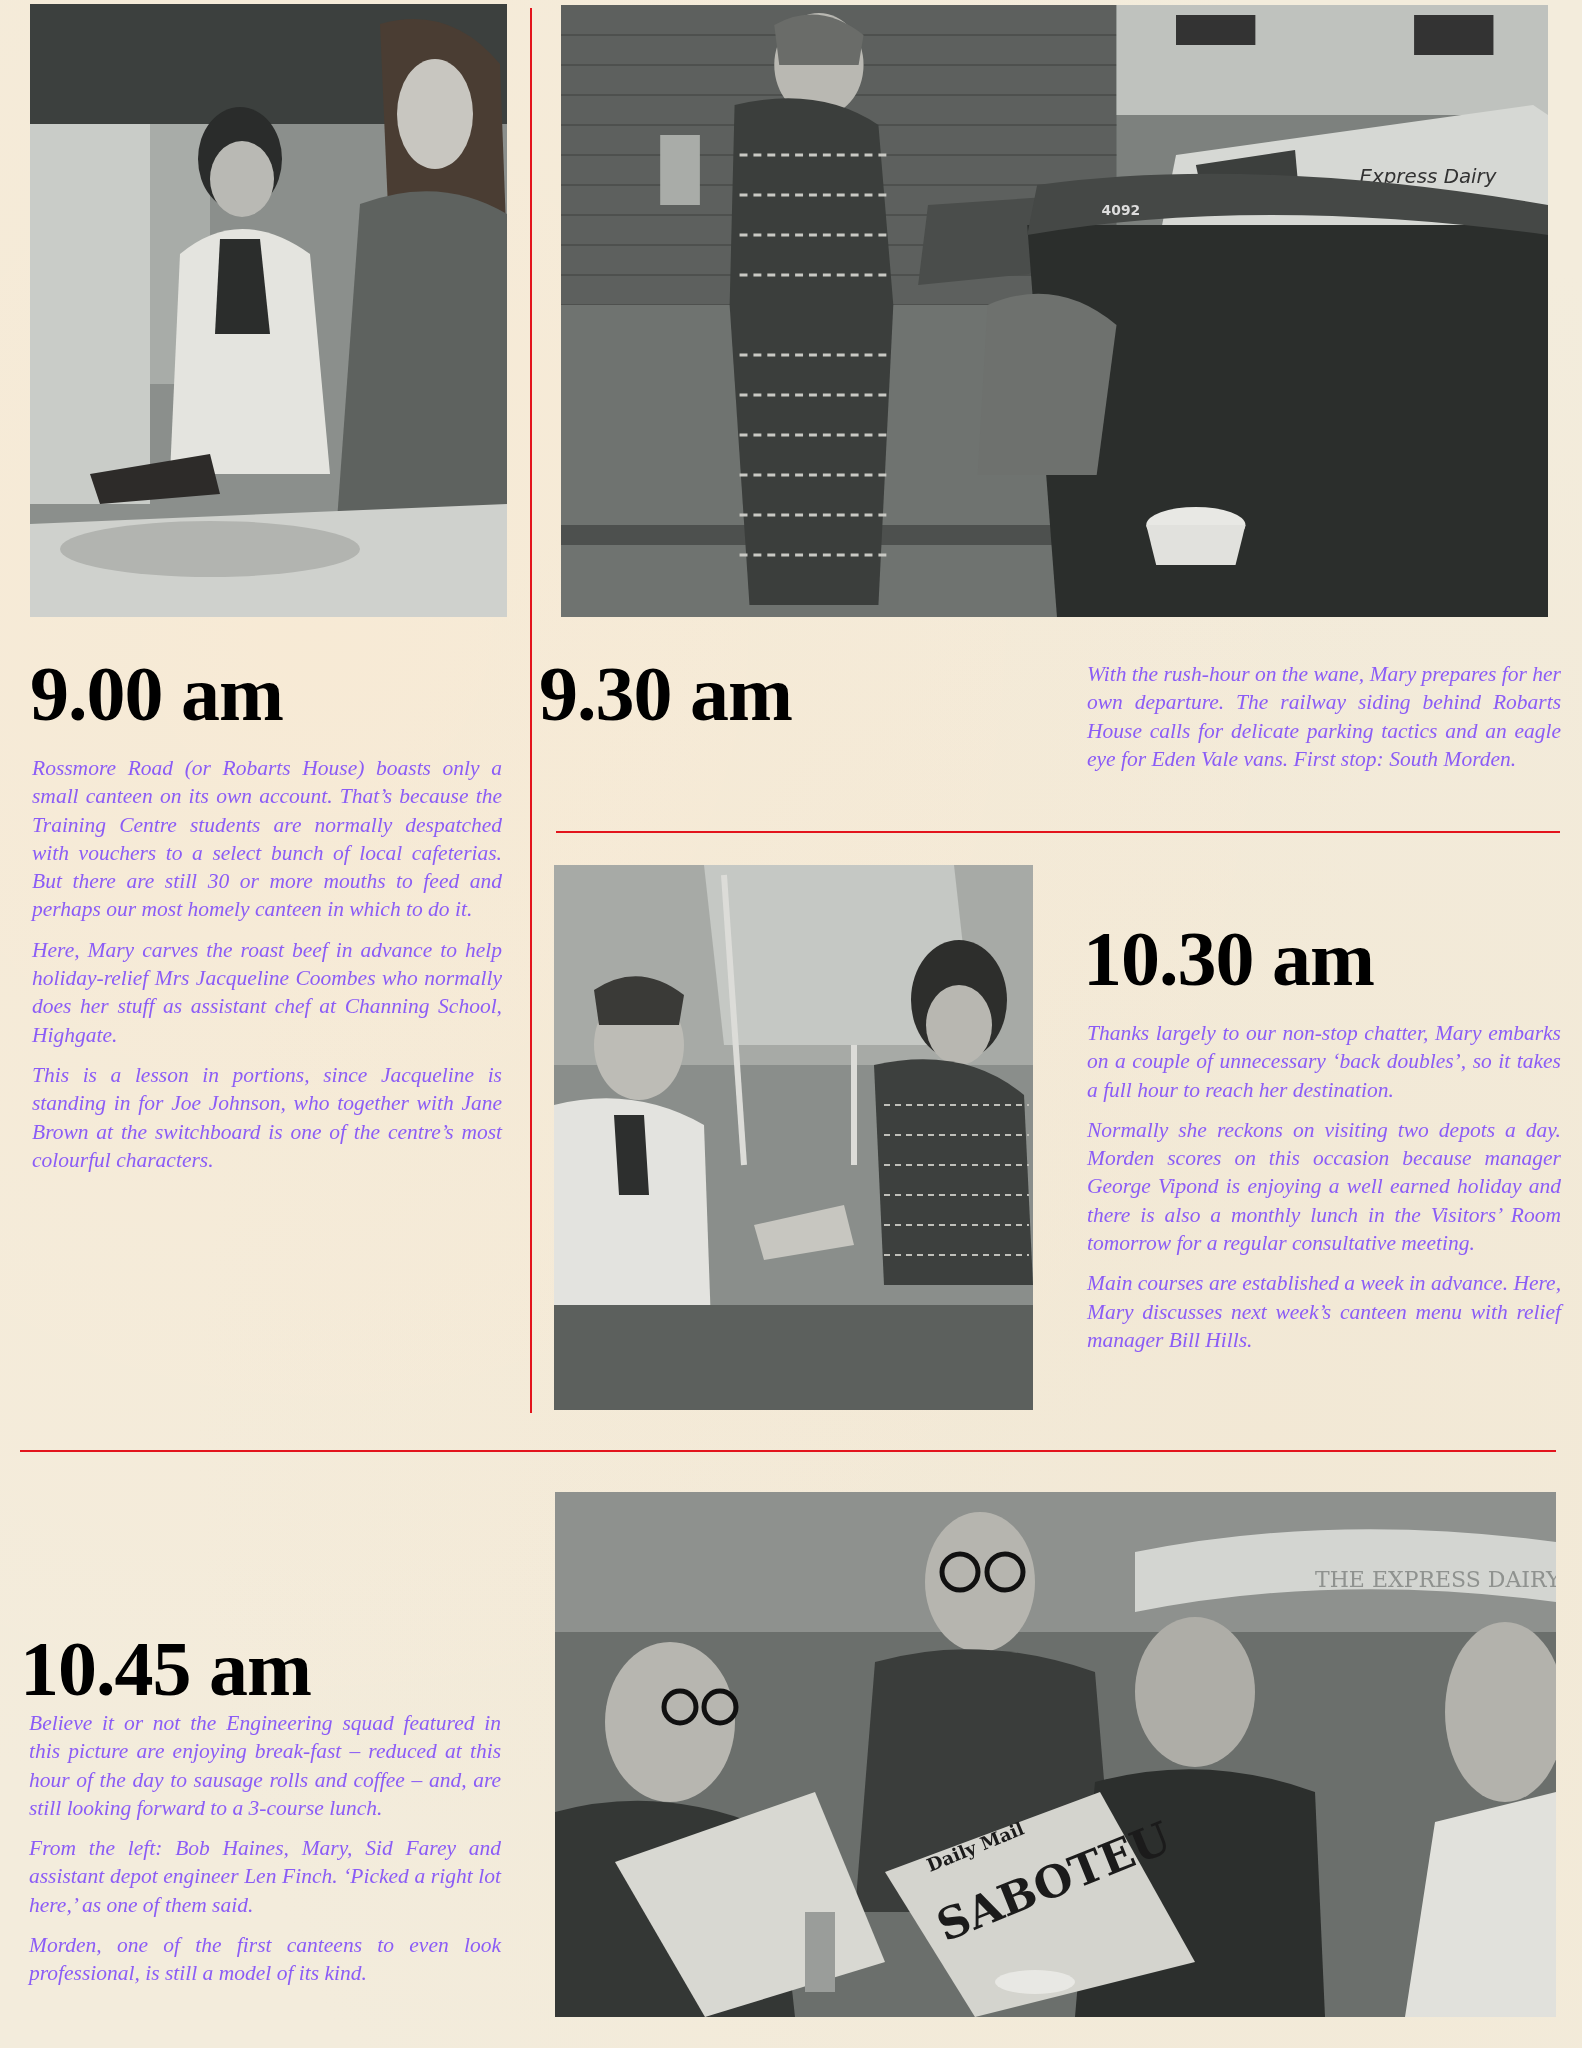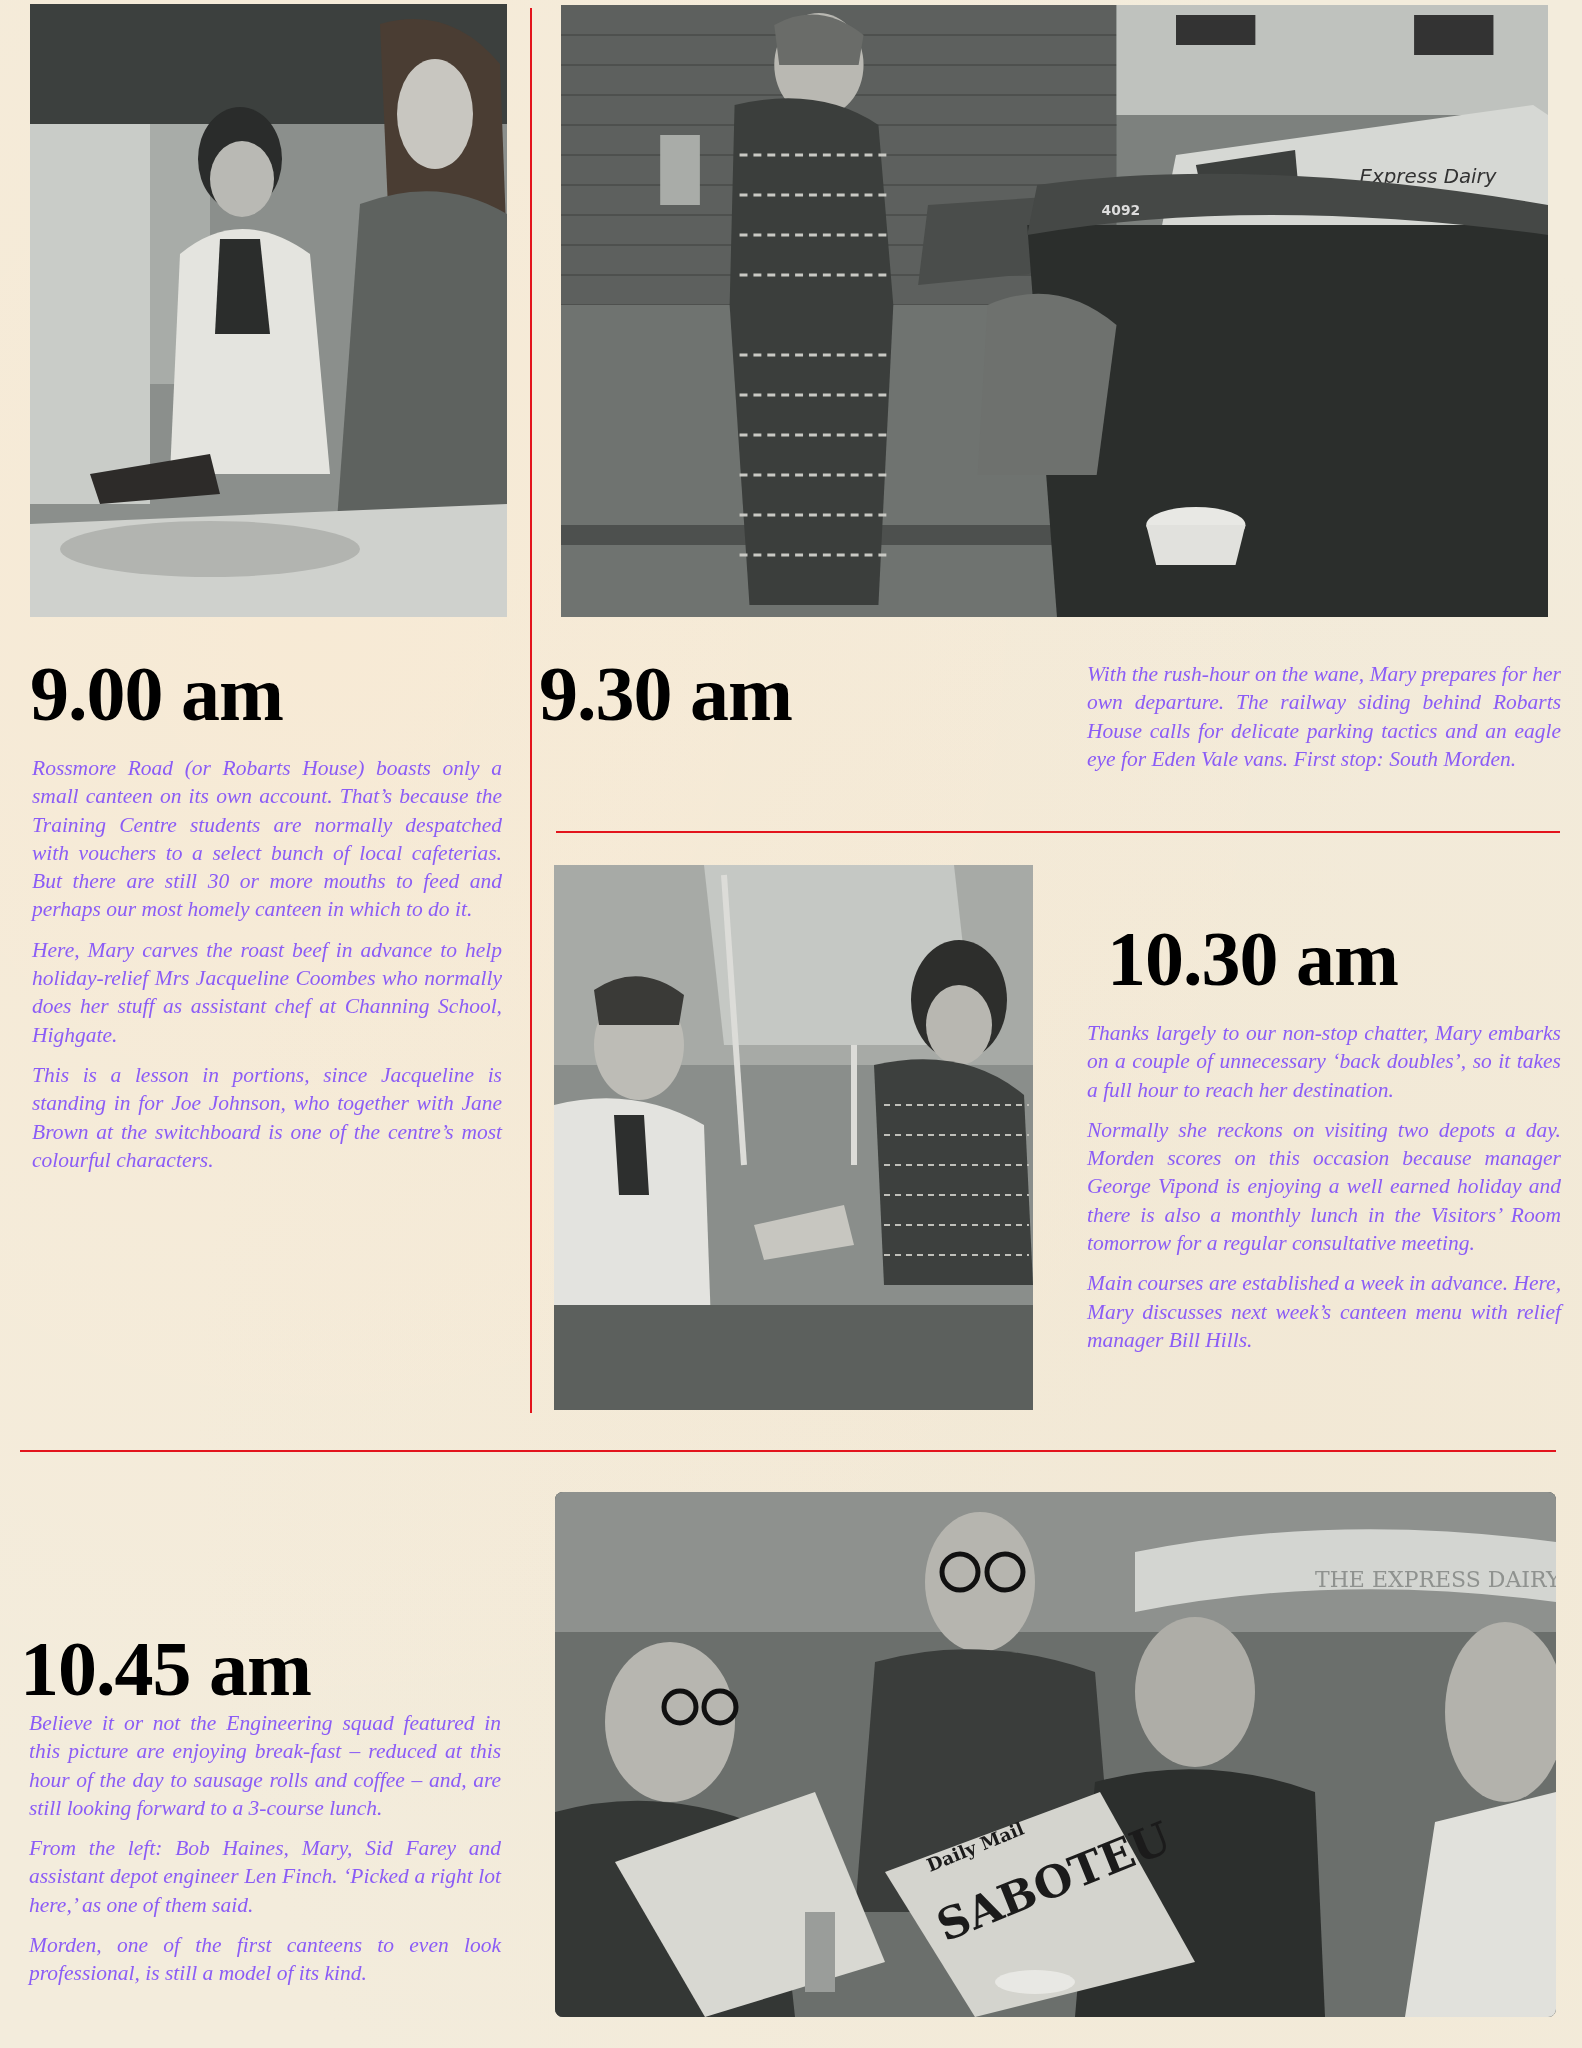--- a/index.html
+++ b/index.html
@@ -136,21 +136,21 @@
       <line x1="330" y1="300" x2="475" y2="300"></line>
         <line x1="330" y1="330" x2="475" y2="330"></line>
       <line x1="330" y1="360" x2="475" y2="360"></line>
         <line x1="330" y1="390" x2="475" y2="390"></line>
     </g>
     <path d="M200 360 L290 340 L300 380 L210 395 Z" fill="#c7c6c0"></path>
     <rect x="0" y="440" width="479" height="105" fill="#5c605d"></rect>
   </svg>
 </div>
 
-<div class="photo" style="left:555px; top:1492px; width:1001px; height:525px;border-radius:8px;">
+<div class="photo" style="left:555px; top:1492px; width:1001px; height:525px;">
   <svg viewBox="0 0 1001 525" preserveAspectRatio="none">
     <rect width="1001" height="525" fill="#6b6f6c"></rect>
     <rect x="0" y="0" width="1001" height="140" fill="#8e918e"></rect>
     <path d="M580 60 Q780 20 1001 50 L1001 110 Q780 80 580 120 Z" fill="#d3d5d1"></path>
     <text x="760" y="95" font-family="DejaVu Serif, serif" font-size="22" fill="#8f928f">THE EXPRESS DAIRY</text>
 
     <ellipse cx="115" cy="230" rx="65" ry="80" fill="#b7b6b0"></ellipse>
     <circle cx="125" cy="215" r="16" fill="none" stroke="#111" stroke-width="5"></circle>
     <circle cx="165" cy="215" r="16" fill="none" stroke="#111" stroke-width="5"></circle>
     <path d="M0 320 Q110 290 220 340 L240 525 L0 525 Z" fill="#343735"></path>
@@ -185,21 +185,21 @@
   <p>Rossmore Road (or Robarts House) boasts only a small canteen on its own account. That’s because the Training Centre students are normally despatched with vouchers to a select bunch of local cafeterias. But there are still 30 or more mouths to feed and perhaps our most homely canteen in which to do it.</p>
   <p>Here, Mary carves the roast beef in advance to help holiday-relief Mrs Jacqueline Coombes who normally does her stuff as assistant chef at Channing School, Highgate.</p>
   <p>This is a lesson in portions, since Jacqueline is standing in for Joe Johnson, who together with Jane Brown at the switchboard is one of the centre’s most colourful characters.</p>
 </div>
 
 <h2 class="time" style="left:539px; top:655px;">9.30 am</h2>
 <div class="text" style="left:1083px; top:656px; width:474px;">
   <p>With the rush-hour on the wane, Mary prepares for her own departure. The railway siding behind Robarts House calls for delicate parking tactics and an eagle eye for Eden Vale vans. First stop: South Morden.</p>
 </div>
 
-<h2 class="time" style="left:1083px; top:920px;margin-left:24px;">10.30 am</h2>
+<h2 class="time" style="left:1083px; top:920px;">10.30 am</h2>
 <div class="text" style="left:1083px; top:1015px; width:474px;">
   <p>Thanks largely to our non-stop chatter, Mary embarks on a couple of unnecessary ‘back doubles’, so it takes a full hour to reach her destination.</p>
   <p>Normally she reckons on visiting two depots a day. Morden scores on this occasion because manager George Vipond is enjoying a well earned holiday and there is also a monthly lunch in the Visitors’ Room tomorrow for a regular consultative meeting.</p>
   <p>Main courses are established a week in advance. Here, Mary discusses next week’s canteen menu with relief manager Bill Hills.</p>
 </div>
 
 <h2 class="time" style="left:20px; top:1610px;margin-top:20px;">10.45 am</h2>
 <div class="text" style="left:25px; top:1705px; width:472px;">
   <p>Believe it or not the Engineering squad featured in this picture are enjoying break-fast – reduced at this hour of the day to sausage rolls and coffee – and, are still looking forward to a 3-course lunch.</p>
   <p>From the left: Bob Haines, Mary, Sid Farey and assistant depot engineer Len Finch. ‘Picked a right lot here,’ as one of them said.</p>

